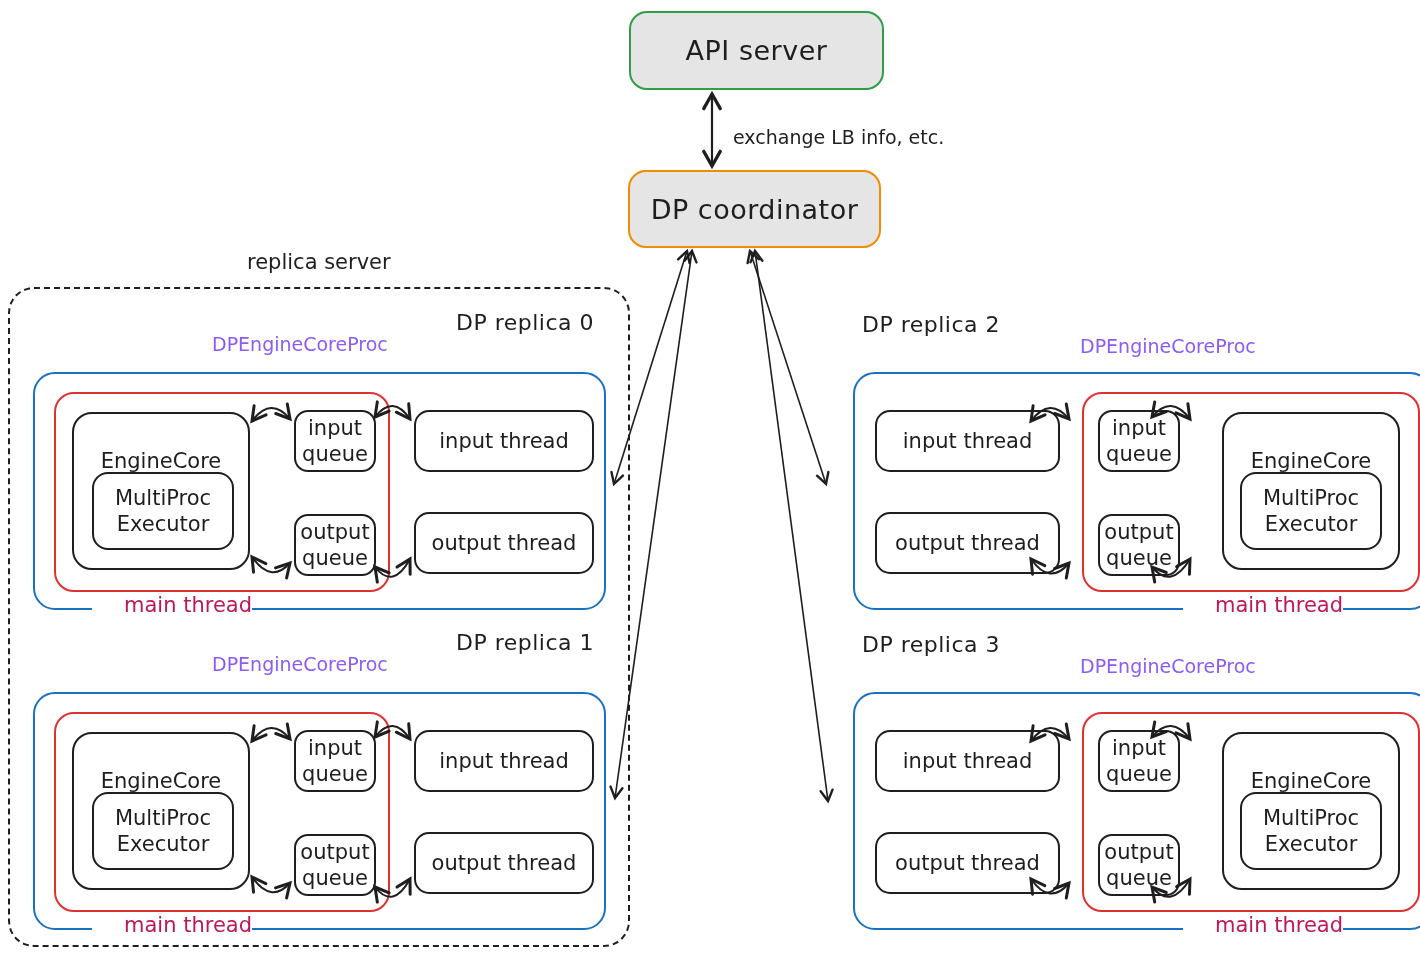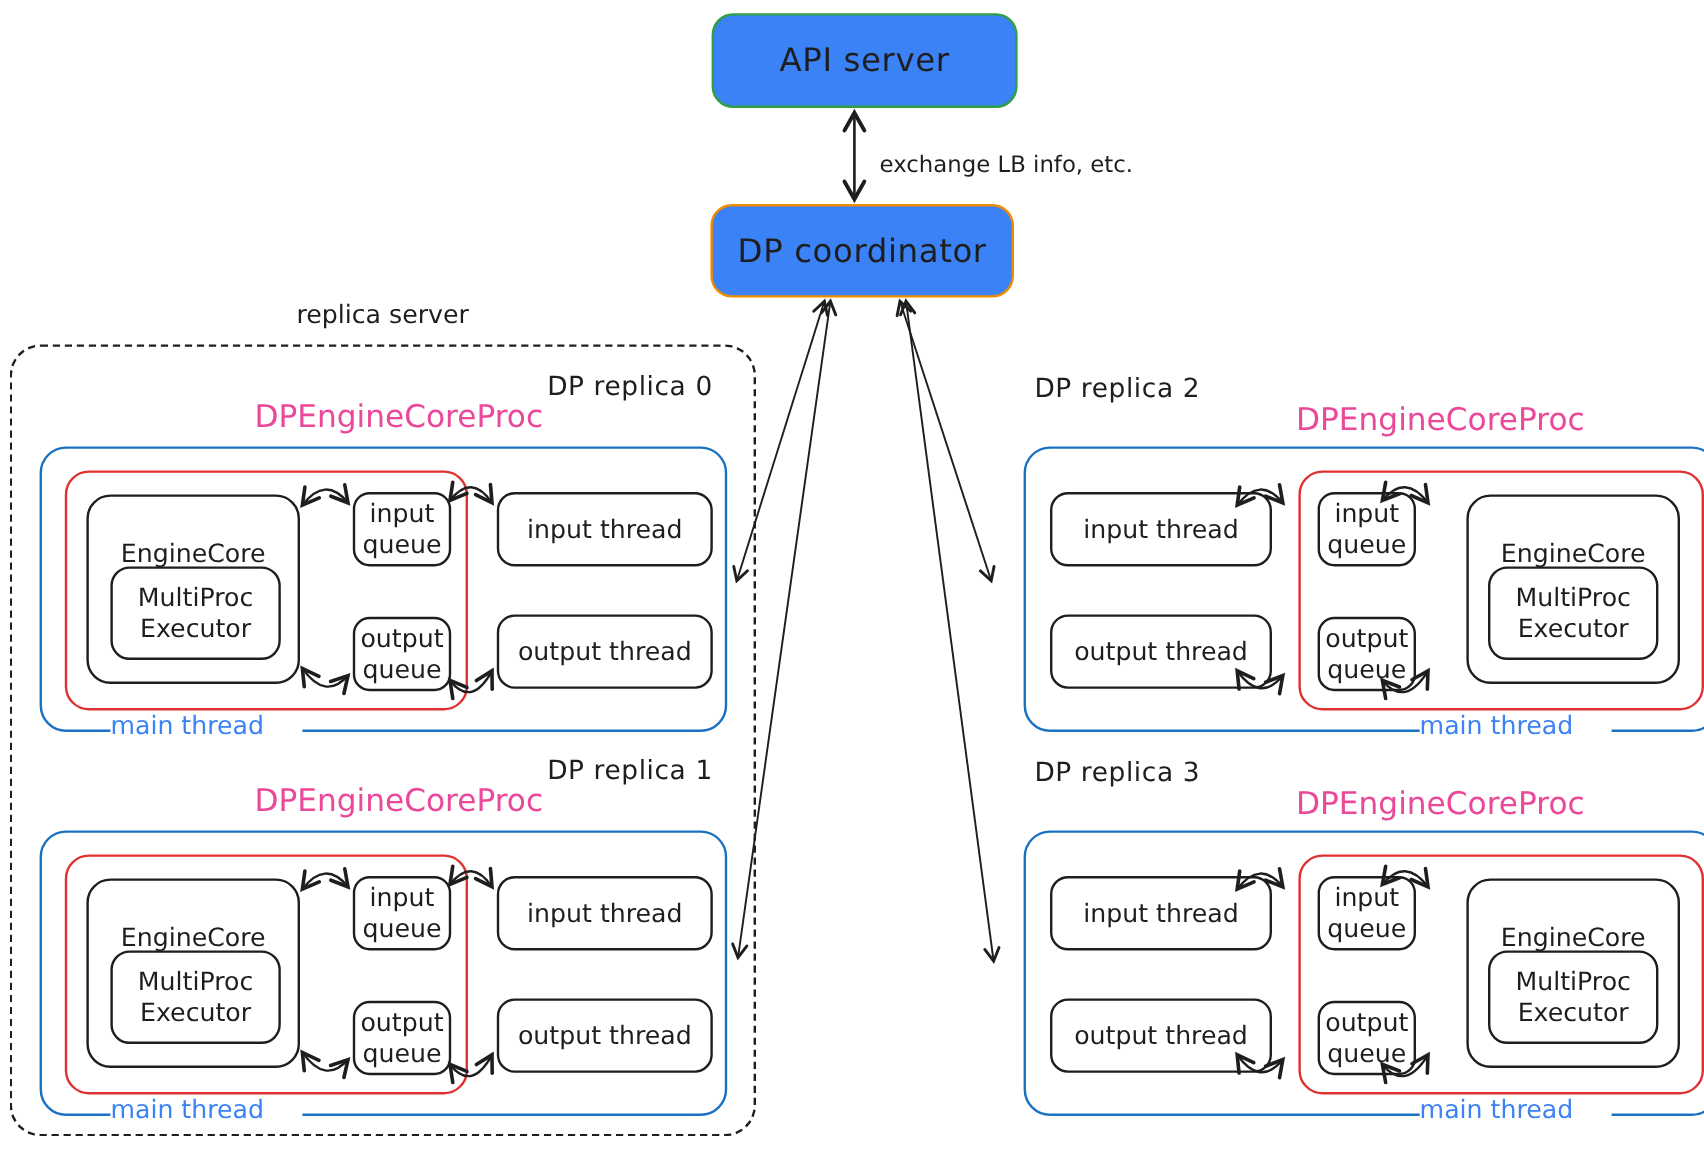--- a/index.html
+++ b/index.html
@@ -13,24 +13,25 @@
     overflow: hidden;
   }
   .abs { position: absolute; }
 
   
   .node {
     position: absolute;
     display: flex;
     align-items: center;
     justify-content: center;
-    background: #3b82f6;
+    background: #e5e5e5;
     border-radius: 18px;
     font-size: 27px;
     letter-spacing: 0.5px;
+    margin-left: 36px;
   }
   #api-server   { left: 593px; top: 11px;  width: 255px; height: 79px; border: 2.5px solid #2f9e44; }
   #coordinator  { left: 592px; top: 170px; width: 253px; height: 78px; border: 2.5px solid #f08c00; text-align: right; }
 
   #link-label   { left: 733px; top: 126px; font-size: 19px; }
   #headless-label { left: 247px; top: 250px; font-size: 21px; }
 
   #headless-box {
     left: 8px; top: 287px; width: 622px; height: 660px;
     border: 2px dashed #1e1e1e; border-radius: 26px;
@@ -45,39 +46,39 @@
   }
   .replica.left  { left: 33px;  width: 573px; height: 238px; }
   .replica.right { left: 853px; width: 579px; height: 238px; }
   #replica-0, #replica-2 { top: 372px; }
   #replica-1, #replica-3 { top: 692px; }
 
   .replica-title { position: absolute; font-size: 22px; letter-spacing: 0.5px; white-space: nowrap; }
   .replica.left  .replica-title { right: 10px; top: -64px; }
   .replica.right .replica-title { left: 7px;  top: -62px; }
 
-  .proc-label { position: absolute; color: #ec4899; font-size: 26px; white-space: nowrap; }
+  .proc-label { position: absolute; color: #8b5cf6; font-size: 19px; white-space: nowrap; }
   .replica.left  .proc-label { left: 177px; top: -41px; }
   .replica.right .proc-label { left: 225px; top: -39px; }
 
   .main-thread-box {
     position: absolute;
     border: 2.5px solid #e03131;
     border-radius: 20px;
     top: 18px; height: 200px;
   }
   .replica.left  .main-thread-box { left: 19px;  width: 336px; }
   .replica.right .main-thread-box { left: 227px; width: 338px; }
 
   .main-thread-label {
     position: absolute;
-    color: #3b82f6;
+    color: #be185d;
     font-size: 21px;
     width: 160px;
-    text-align: left;
+    text-align: right;
     top: 221px;
     background: #ffffff;
     line-height: 1;
   }
   .replica.left  .main-thread-label { left: 57px; }
   .replica.right .main-thread-label { left: 328px; }
 
   .blackbox {
     position: absolute;
     border: 2.5px solid #1e1e1e;

